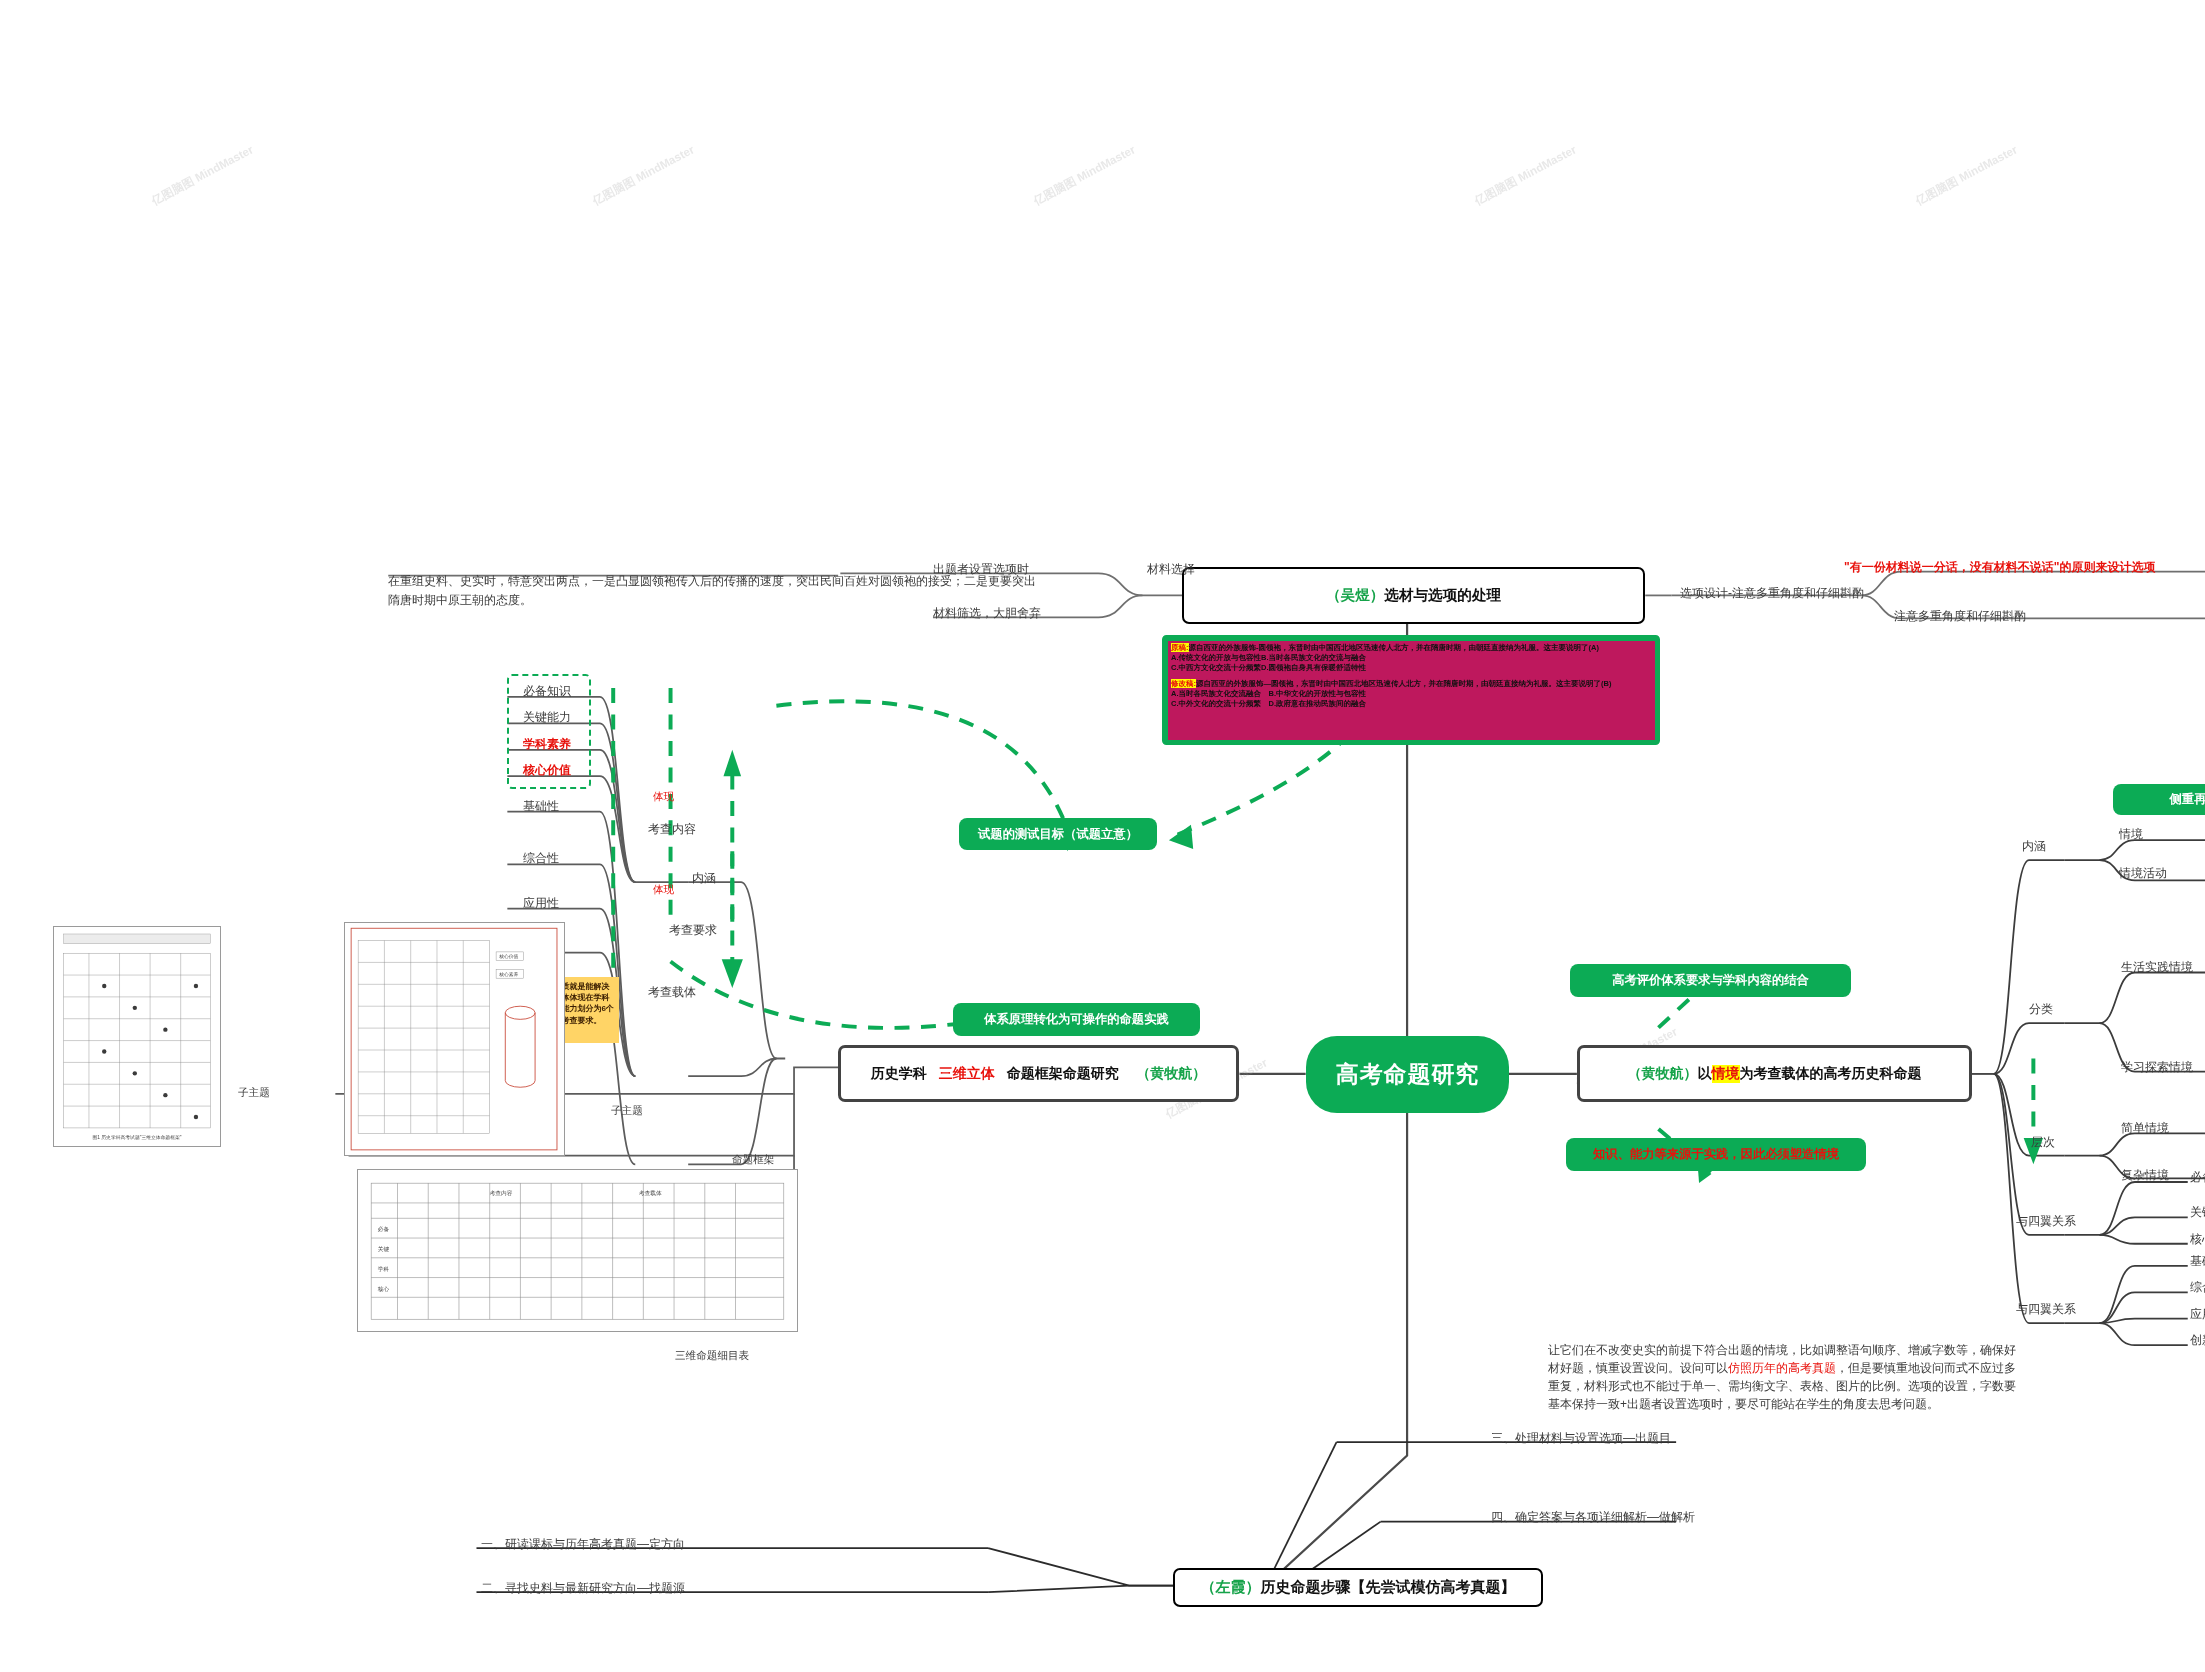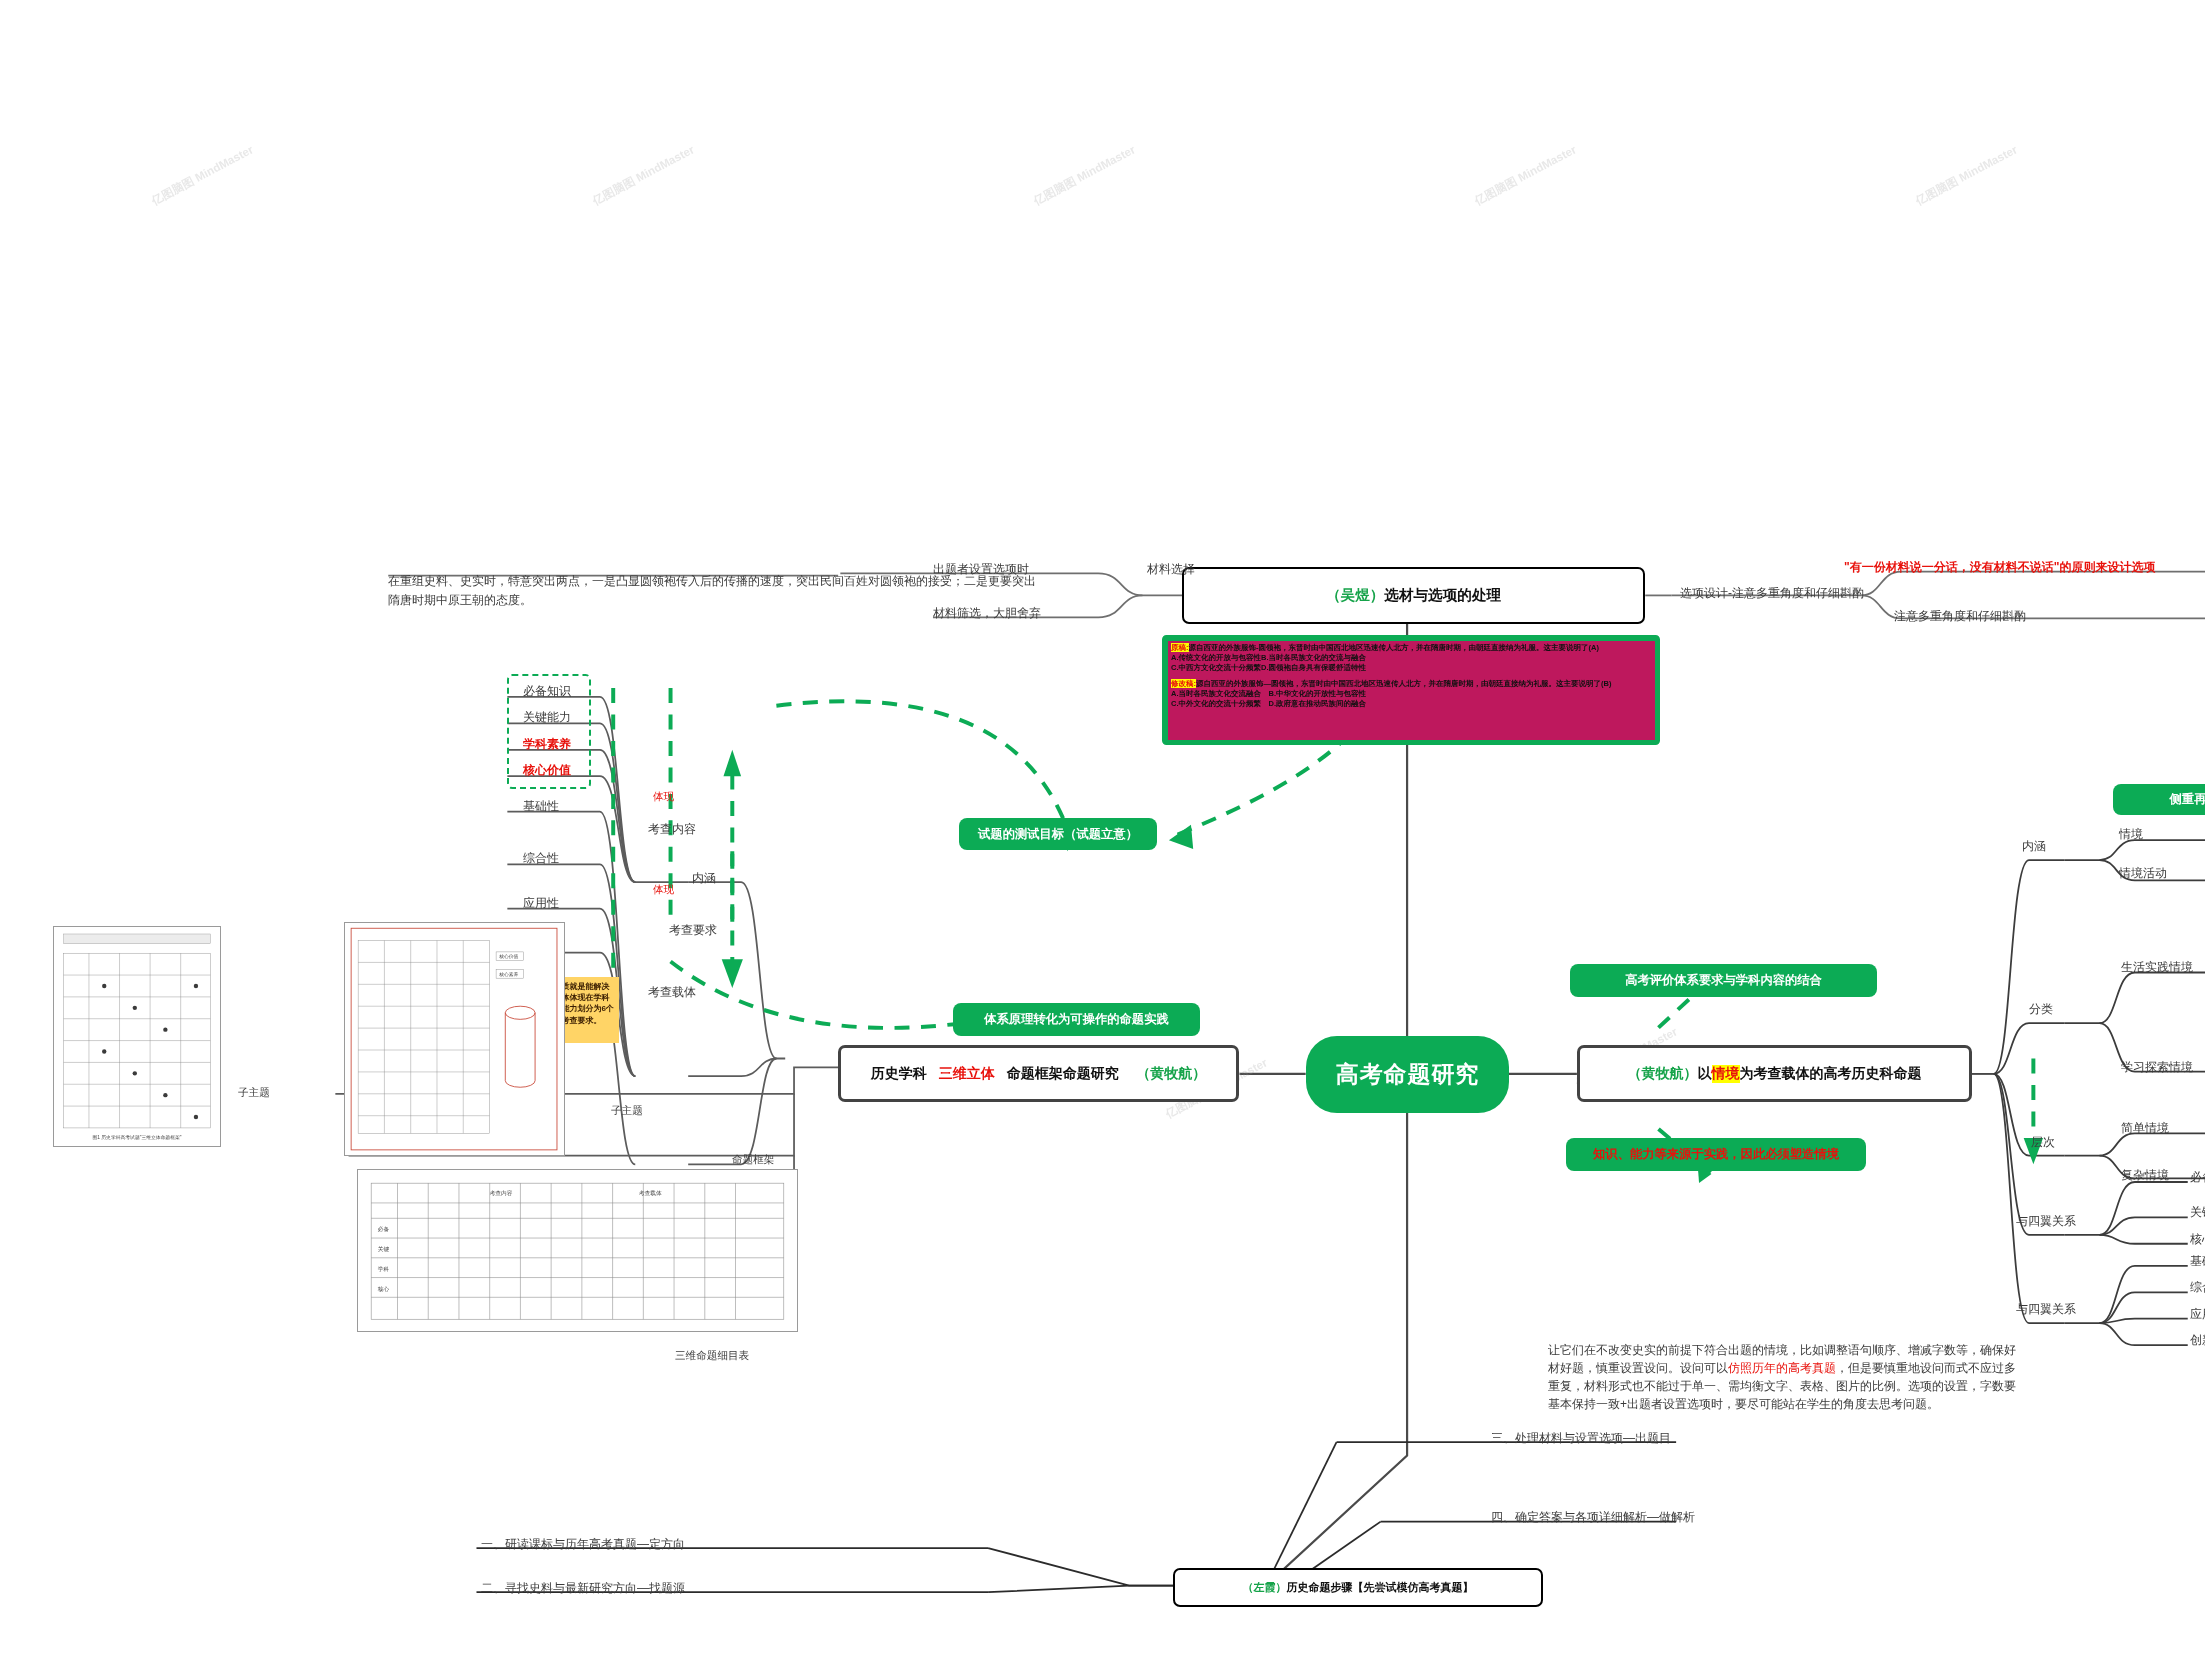--- a/index.html
+++ b/index.html
@@ -366,21 +366,21 @@
 </div>
 <div class="t sm" style="left:675px;top:1332px;margin-top:16px;">三维命题细目表</div>
 
 <div class="boxnode" style="left:1577px;top:1045px;width:395px;height:57px;font-size:14px;">
   <span class="grn">（黄牧航）</span>
   <span>以</span>
   <span class="hl-y" style="color:#e8120c;">情境</span>
   <span>为考查载体的高考历史科命题</span>
 </div>
 
-<div class="gbox" style="left:1570px;top:964px;width:307px;height:33px;">高考评价体系要求与学科内容的结合</div>
+<div class="gbox" style="left:1570px;top:964px;width:281px;height:33px;">高考评价体系要求与学科内容的结合</div>
 <div class="gbox" style="left:1566px;top:1138px;width:300px;height:33px;color:#e8120c;">
   <span>知识、</span>
       <span>能力等来源于实践，因此必须塑造情境</span>
 </div>
 
 <div class="gbox" style="left:2113px;top:784px;width:273px;height:31px;">侧重再现学科理论产生的场景</div>
 
 <div class="t" style="left:2022px;top:838px;">内涵</div>
 <div class="t" style="left:2029px;top:1001px;">分类</div>
 <div class="t" style="left:2031px;top:1134px;">层次</div>
@@ -399,21 +399,21 @@
 
 <div class="t" style="left:2190px;top:1169px;">必备知识命题</div>
 <div class="t" style="left:2190px;top:1204px;">关键能力命题</div>
 <div class="t" style="left:2190px;top:1231px;">核心价值统领下学科素养命题</div>
 
 <div class="t" style="left:2190px;top:1253px;">基础性</div>
 <div class="t" style="left:2190px;top:1279px;">综合性</div>
 <div class="t" style="left:2190px;top:1306px;">应用性</div>
 <div class="t" style="left:2190px;top:1332px;">创新性</div>
 
-<div class="boxnode thin" style="left:1173px;top:1568px;width:370px;height:39px;font-size:11px;text-align:right;">
+<div class="boxnode thin" style="left:1173px;top:1568px;width:370px;height:39px;font-size:15px;text-align:right;">
   <span class="grn">（左霞）</span>
   <span>历史命题步骤【先尝试模仿高考真题】</span>
 </div>
 
 <div class="t" style="left:481px;top:1536px;">一、研读课标与历年高考真题—定方向</div>
 <div class="t" style="left:481px;top:1580px;">二、寻找史料与最新研究方向—找题源</div>
 <div class="t" style="left:1491px;top:1430px;">三、处理材料与设置选项—出题目</div>
 <div class="t" style="left:1491px;top:1509px;">四、确定答案与各项详细解析—做解析</div>
 
 

